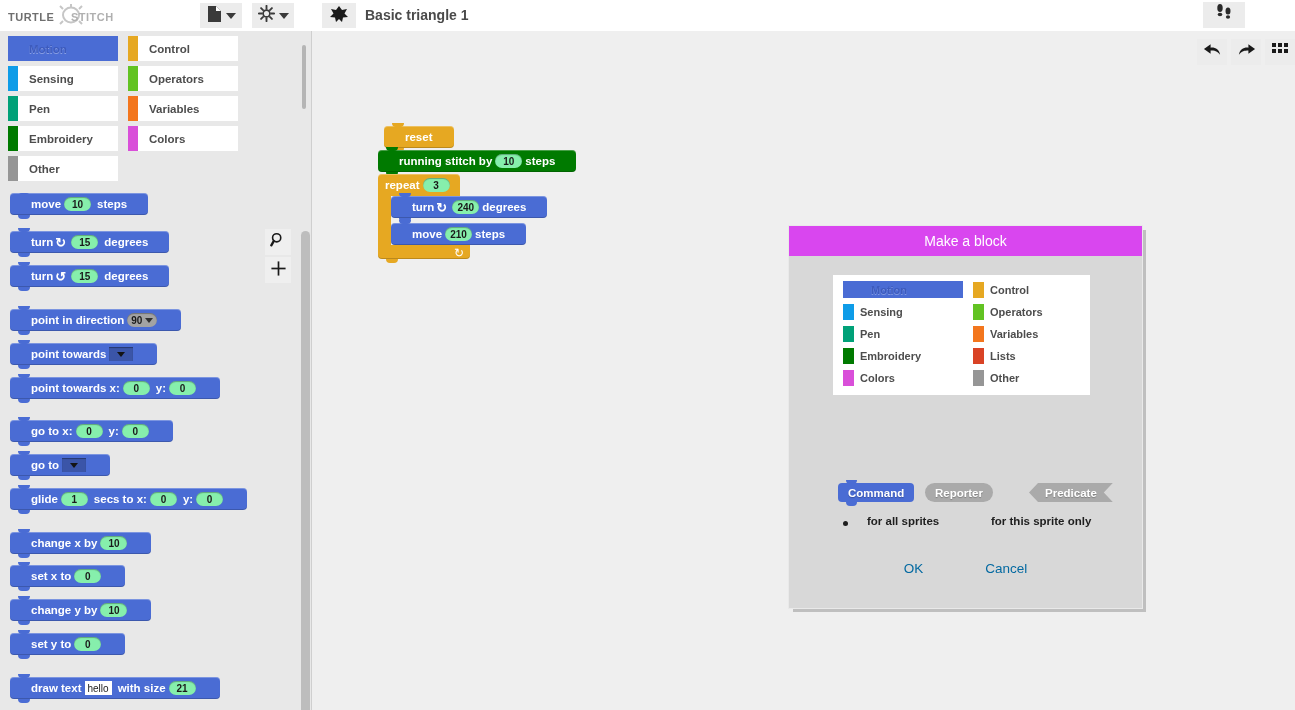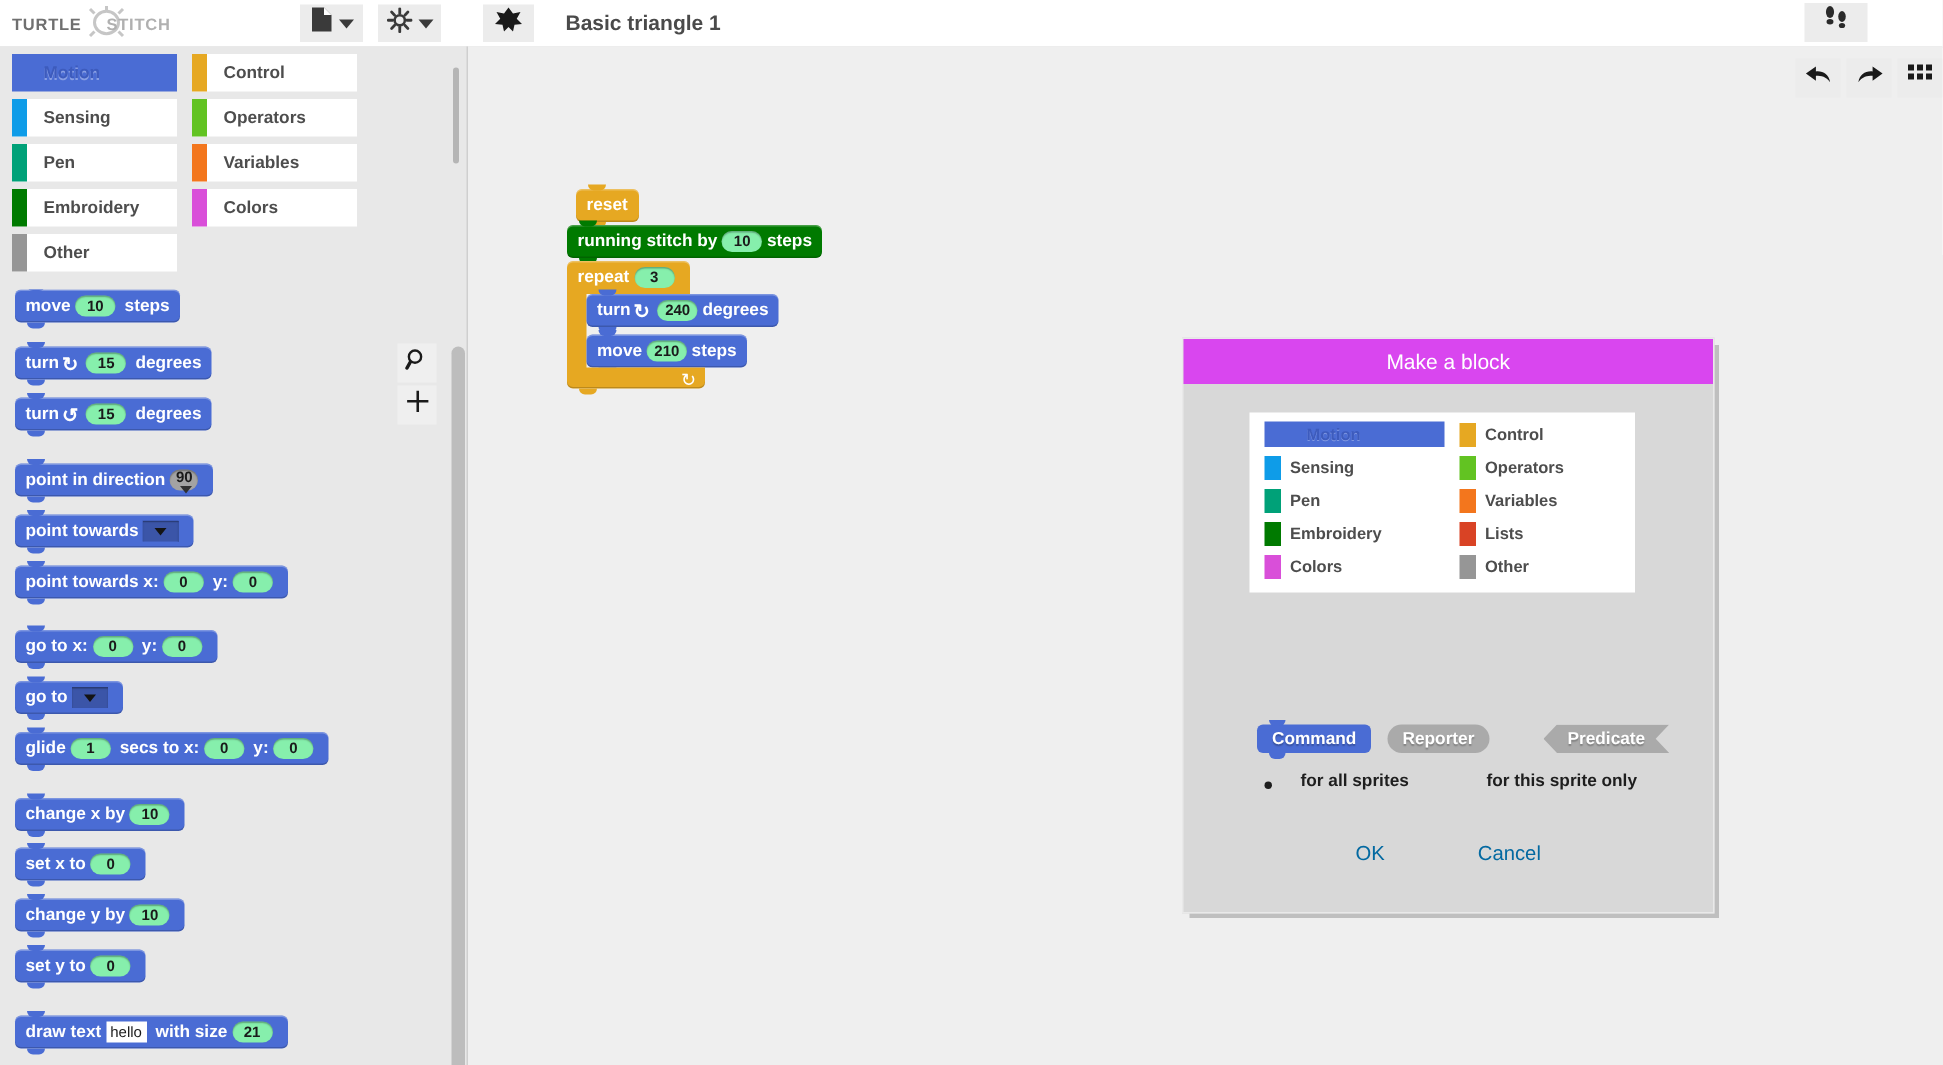--- a/index.html
+++ b/index.html
@@ -19,21 +19,21 @@
   .logo-stitch{left:63px;top:7px;color:#b0b0b0;}
   .logo-icon{position:absolute;left:48px;top:0px;}
 
   .tb-btn{position:absolute;top:3px;height:25px;background:#ececec;display:flex;align-items:center;justify-content:center;cursor:pointer;}
   .tb-file{left:200px;width:42px;}
   .tb-settings{left:252px;width:42px;}
   .tb-turtlebtn{left:322px;width:34px;}
   .tb-footprint{left:1203px;width:42px;top:2px;height:26px;}
   .caret{width:0;height:0;border-left:5px solid transparent;border-right:5px solid transparent;border-top:6px solid #3a3a3a;margin-left:4px;}
 
-  .proj-title{position:absolute;left:365px;top:7px;font-size:14px;font-weight:bold;color:#4a4a4a;margin-left:12px;}
+  .proj-title{position:absolute;left:365px;top:7px;font-size:14px;font-weight:bold;color:#4a4a4a;}
 
   
   .palette{position:absolute;left:0;top:31px;width:312px;height:679px;background:#e8e8e8;}
   .cat-area{position:absolute;left:0;top:0;width:300px;height:155px;}
   .cat{position:absolute;height:25px;background:#ffffff;display:flex;align-items:center;cursor:pointer;}
   .cat .swatch{width:10px;height:25px;flex:0 0 10px;}
   .cat .clabel{font-size:11.5px;font-weight:bold;color:#4d4d4d;margin-left:11px;white-space:nowrap;}
   .cat.sel{background:#4a6cd4;}
   .cat.sel .clabel{color:#3d5bbd;text-shadow:0 1px 0 rgba(255,255,255,.35);}
   .cat.sel .swatch{background:transparent;}
@@ -43,34 +43,34 @@
   .plist{position:absolute;left:0;top:162px;width:300px;height:548px;overflow:hidden;}
   .plist-scroll{position:absolute;left:301px;top:200px;width:9px;height:510px;background:#bdbdbd;border-radius:5px;}
   .pal-divider{position:absolute;left:311px;top:31px;width:1px;height:679px;background:#cfcfcf;}
 
   .ptool{position:absolute;width:26px;height:26px;background:#efefef;display:flex;align-items:center;justify-content:center;cursor:pointer;}
   .ptool-search{left:265px;top:198px;}
   .ptool-plus{left:265px;top:226px;}
 
   
   .blk{position:relative;display:inline-flex;align-items:center;height:22px;border-radius:4px;
-       padding:0 7px;color:#fff;font-size:11.5px;font-weight:bold;white-space:nowrap;cursor:pointer;
+       padding:0 21px;color:#fff;font-size:11.5px;font-weight:bold;white-space:nowrap;cursor:pointer;
        box-shadow:inset 0 1px 0 rgba(255,255,255,.28), inset 0 -1px 0 rgba(0,0,0,.18);}
   .blk.motion{background:#4a6cd4;}
   .blk.ctrl{background:#e6a822;}
   .blk.embroidery{background:#007a00;}
   .blk::before{content:"";position:absolute;left:8px;top:-3px;width:12px;height:4px;border-radius:0 0 4px 4px;background:inherit;}
   .blk::after{content:"";position:absolute;left:8px;bottom:-4px;width:12px;height:4px;border-radius:0 0 4px 4px;background:inherit;}
   .oval{display:inline-flex;align-items:center;justify-content:center;min-width:17px;height:14px;
         background:#86efac;border-radius:9px;color:#1a1a1a;font-size:10px;font-weight:bold;padding:0 5px;margin:0 3px;
         box-shadow:inset 0 1px 1px rgba(0,0,0,.3);}
   .rect{display:inline-flex;align-items:center;justify-content:center;height:14px;background:#fff;color:#1a1a1a;
         font-size:10px;font-weight:normal;padding:0 3px;margin:0 3px;}
-  .drop{display:inline-flex;align-items:center;justify-content:flex-start;height:14px;background:#a3a3a3;border-radius:9px;
-        color:#1a1a1a;font-size:10px;font-weight:bold;padding:0 4px;margin:0 3px;box-shadow:inset 0 1px 1px rgba(0,0,0,.3);flex-direction:column;}
+  .drop{display:inline-flex;align-items:center;justify-content:center;height:14px;background:#a3a3a3;border-radius:9px;
+        color:#1a1a1a;font-size:10px;font-weight:bold;padding:0 4px;margin:0 3px;box-shadow:inset 0 1px 1px rgba(0,0,0,.3);}
   .drop .dc{width:0;height:0;border-left:4px solid transparent;border-right:4px solid transparent;border-top:5px solid #303030;margin-left:3px;}
   .dropdark{display:inline-flex;align-items:center;justify-content:center;width:24px;height:14px;background:#3b55a8;
             margin:0 3px;box-shadow:inset 0 1px 1px rgba(0,0,0,.35);}
   .dropdark .dc{width:0;height:0;border-left:4px solid transparent;border-right:4px solid transparent;border-top:5px solid #141414;}
   .arr{font-size:13px;margin:0 2px;display:inline-block;}
 
   .pbrow{position:absolute;left:10px;}
 
   
   .scripts{position:absolute;left:312px;top:31px;width:983px;height:679px;background:#efefef;}

